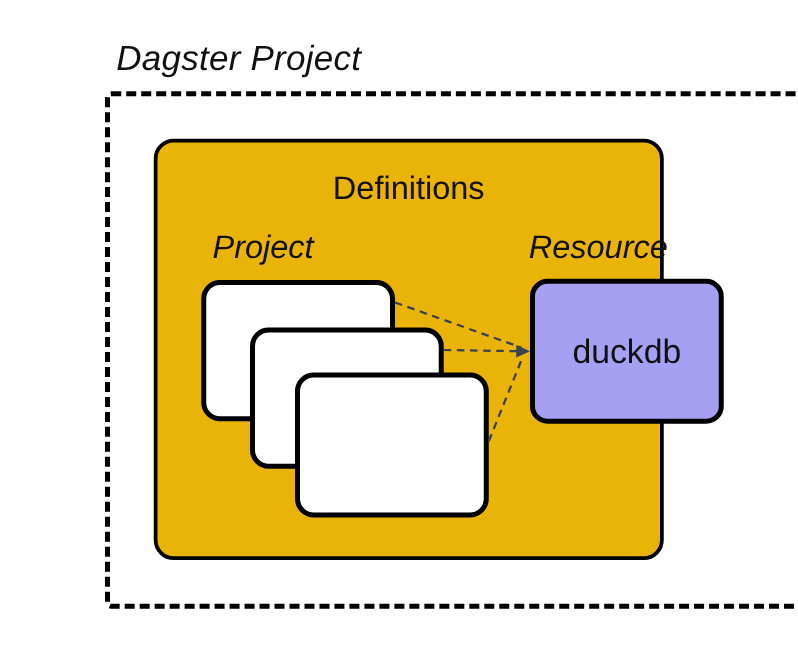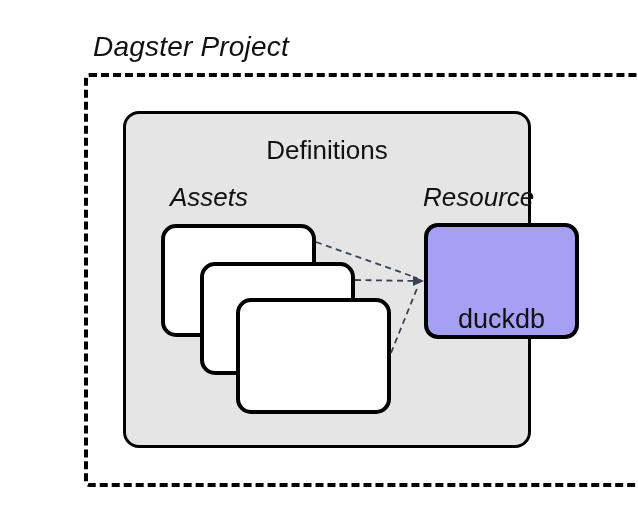--- a/index.html
+++ b/index.html
@@ -40,21 +40,21 @@
   }
 
   .definitions-box {
     position: absolute;
     left: 75px;
     top: 111px;
     width: 408px;
     height: 337px;
     border: 3px solid #000000;
     border-radius: 16px;
-    background: #e5e5e5;
+    background: #eab308;
   }
 
   .definitions-label {
     position: absolute;
     left: 0;
     top: 21px;
     width: 100%;
     text-align: center;
     font-size: 26px;
     color: #111111;
@@ -84,21 +84,21 @@
   .resource-node {
     position: absolute;
     left: 298px;
     top: 109px;
     width: 155px;
     height: 116px;
     border: 4px solid #000000;
     border-radius: 14px;
     background: #a6a0f2;
     display: flex;
-    align-items: flex-end;
+    align-items: center;
     justify-content: center;
   }
   .resource-node span {
     font-size: 27px;
     color: #111111;
   }
 
   .connectors {
     position: absolute;
     left: 0;
@@ -125,21 +125,21 @@
 <div class="canvas">
 
   <div class="title">Dagster Project</div>
 
   <div class="project-boundary"></div>
 
   <div class="definitions-box">
 
     <div class="definitions-label">Definitions</div>
 
-    <div class="section-label assets-label">Assets</div>
+    <div class="section-label assets-label">Project</div>
 
     <div class="section-label resource-label">Resource</div>
 
     <div class="asset-card card1"></div>
 
     <div class="asset-card card2"></div>
 
     <div class="asset-card card3"></div>
 
     <div class="resource-node" style="background: rgb(166, 160, 242);">

